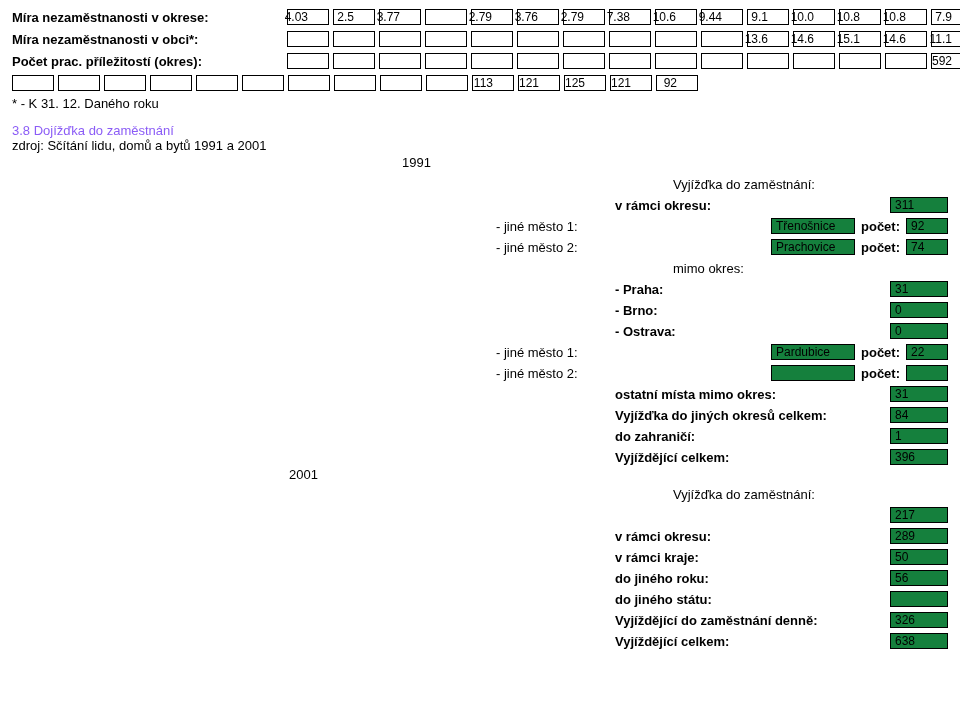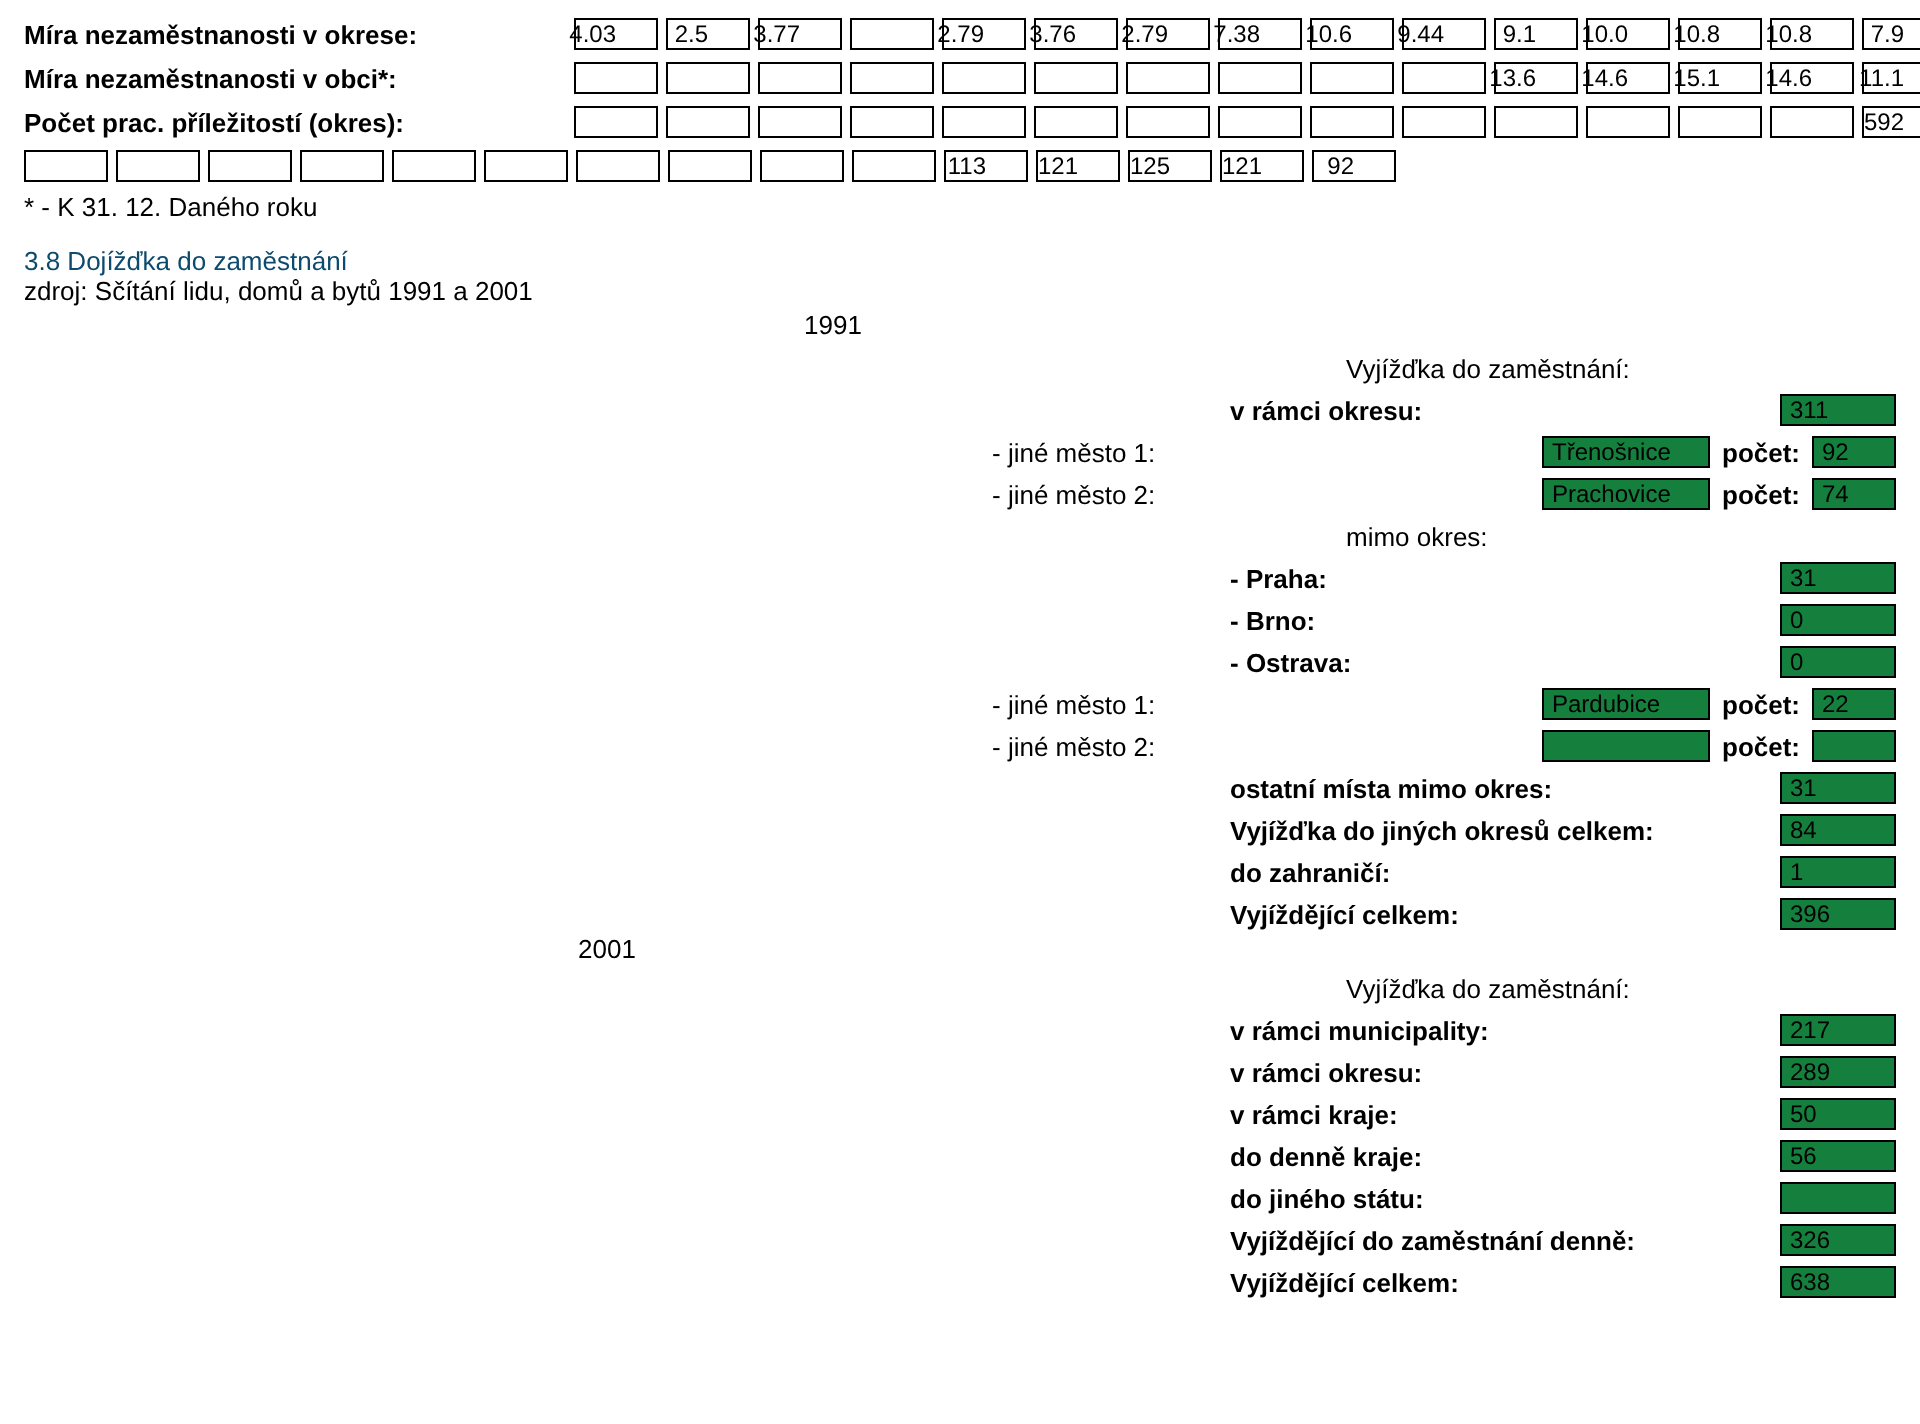--- a/index.html
+++ b/index.html
@@ -40,21 +40,21 @@
   }
   .w42 { width: 42px; }
   .footnote {
     font-size: 13px;
     margin: 1px 0 12px 0;
   }
   .sec-head {
     margin-top: 12px;
     font-size: 13px;
   }
-  .sec-head .title { color: #0c4a6e; }
+  .sec-head .title { color: #8b5cf6; }
   .sec-head .src { color: #000; }
   .yearlabel {
     position: relative;
     height: 16px;
     margin: 2px 0 4px 0;
   }
   .yearlabel span {
     position: absolute;
     left: 390px;
     font-size: 13px;
@@ -260,33 +260,32 @@
 
 <div class="yearlabel" style="height:14px; margin-top:-2px;">
     <span style="left:277px;">2001</span>
   </div>
 
 <div class="row">
     <div class="lbl">Vyjížďka do zaměstnání:</div>
   </div>
 
 <div class="row">
-  <div class="lbl lblb">v rámci municipality:</div>
   <span class="vbox num">217</span>
 </div>
 <div class="row">
   <div class="lbl lblb">v rámci okresu:</div>
   <span class="vbox num">289</span>
 </div>
 <div class="row">
   <div class="lbl lblb">v rámci kraje:</div>
   <span class="vbox num">50</span>
 </div>
 <div class="row">
-  <div class="lbl lblb">do denně kraje:</div>
+  <div class="lbl lblb">do jiného roku:</div>
   <span class="vbox num">56</span>
 </div>
 <div class="row">
   <div class="lbl lblb">do jiného státu:</div>
   <span class="vbox num"></span>
 </div>
 <div class="row">
   <div class="lbl lblb">Vyjíždějící do zaměstnání denně:</div>
   <span class="vbox num">326</span>
 </div>

